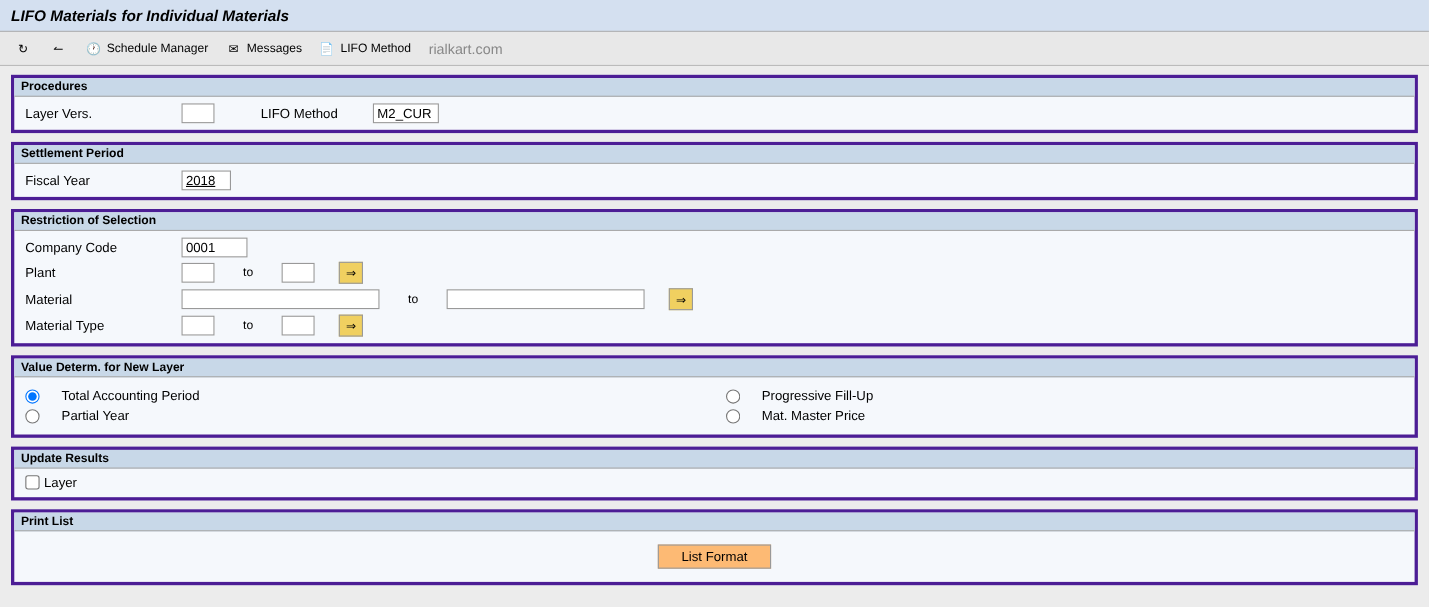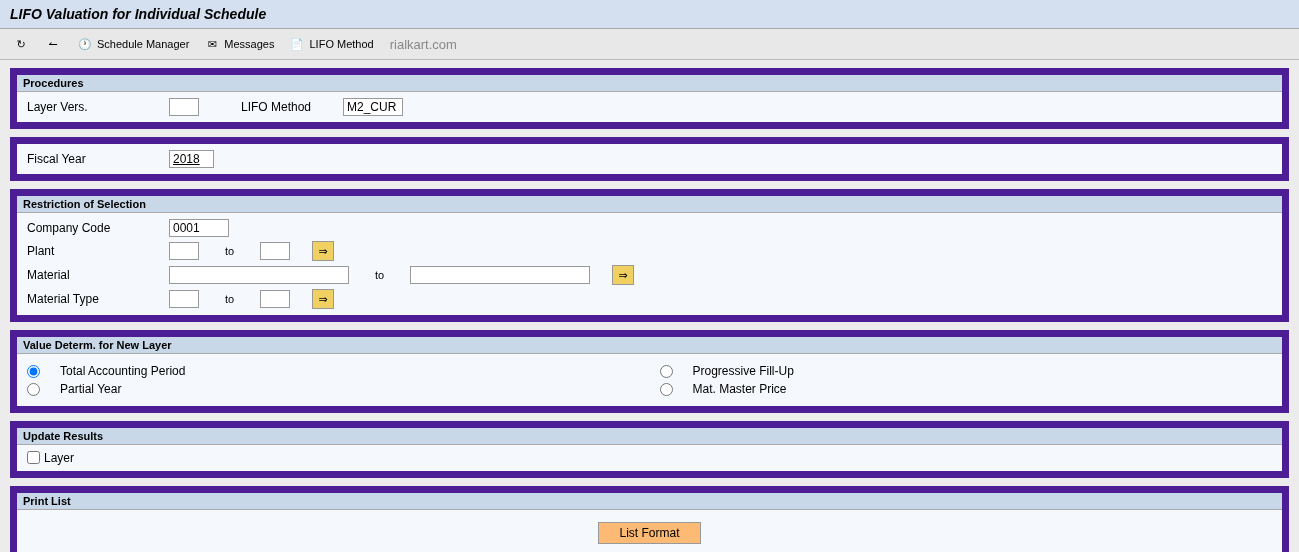--- a/index.html
+++ b/index.html
@@ -42,21 +42,21 @@
       align-items: center;
       justify-content: center;
     }
     .main-content {
       padding: 8px 10px;
       display: flex;
       flex-direction: column;
       gap: 8px;
     }
     .section {
-      border: 7px solid #4c1d95;
+      border: 3px solid #4c1d95;
       background: #f5f8fc;
     }
     .section-title {
       background: #c8d8e8;
       padding: 2px 6px;
       font-weight: bold;
       font-size: 11px;
       border-bottom: 1px solid #aaa;
     }
     .section-body {
@@ -129,21 +129,21 @@
     .watermark {
       color: #888;
       font-size: 13px;
       margin-left: 6px;
     }
   </style>
 </head>
 <body>
 
 <div class="title-bar">
-  <span>LIFO Valuation for Individual Schedule</span>
+  <span>LIFO Materials for Individual Materials</span>
 </div>
 
 <div class="toolbar">
   <button class="toolbar-btn">
     <span class="toolbar-icon">↻</span>
   </button>
   <button class="toolbar-btn">
     <span class="toolbar-icon">↼</span>
   </button>
   <button class="toolbar-btn">
@@ -169,20 +169,21 @@
       <div class="form-row">
         <label class="form-label">Layer Vers.</label>
         <input class="form-input input-sm" type="text" value="" style="">
         <label class="form-label" style="min-width:80px;margin-left:20px;">LIFO Method</label>
         <input class="form-input input-md" type="text" value="M2_CUR" style="">
       </div>
     </div>
   </div>
 
   <div class="section">
+    <div class="section-title">Settlement Period</div>
     <div class="section-body">
       <div class="form-row">
         <label class="form-label">Fiscal Year</label>
         <input class="form-input input-year" type="text" value="2018" style="">
       </div>
     </div>
   </div>
 
   <div class="section">
     <div class="section-title">Restriction of Selection</div>

